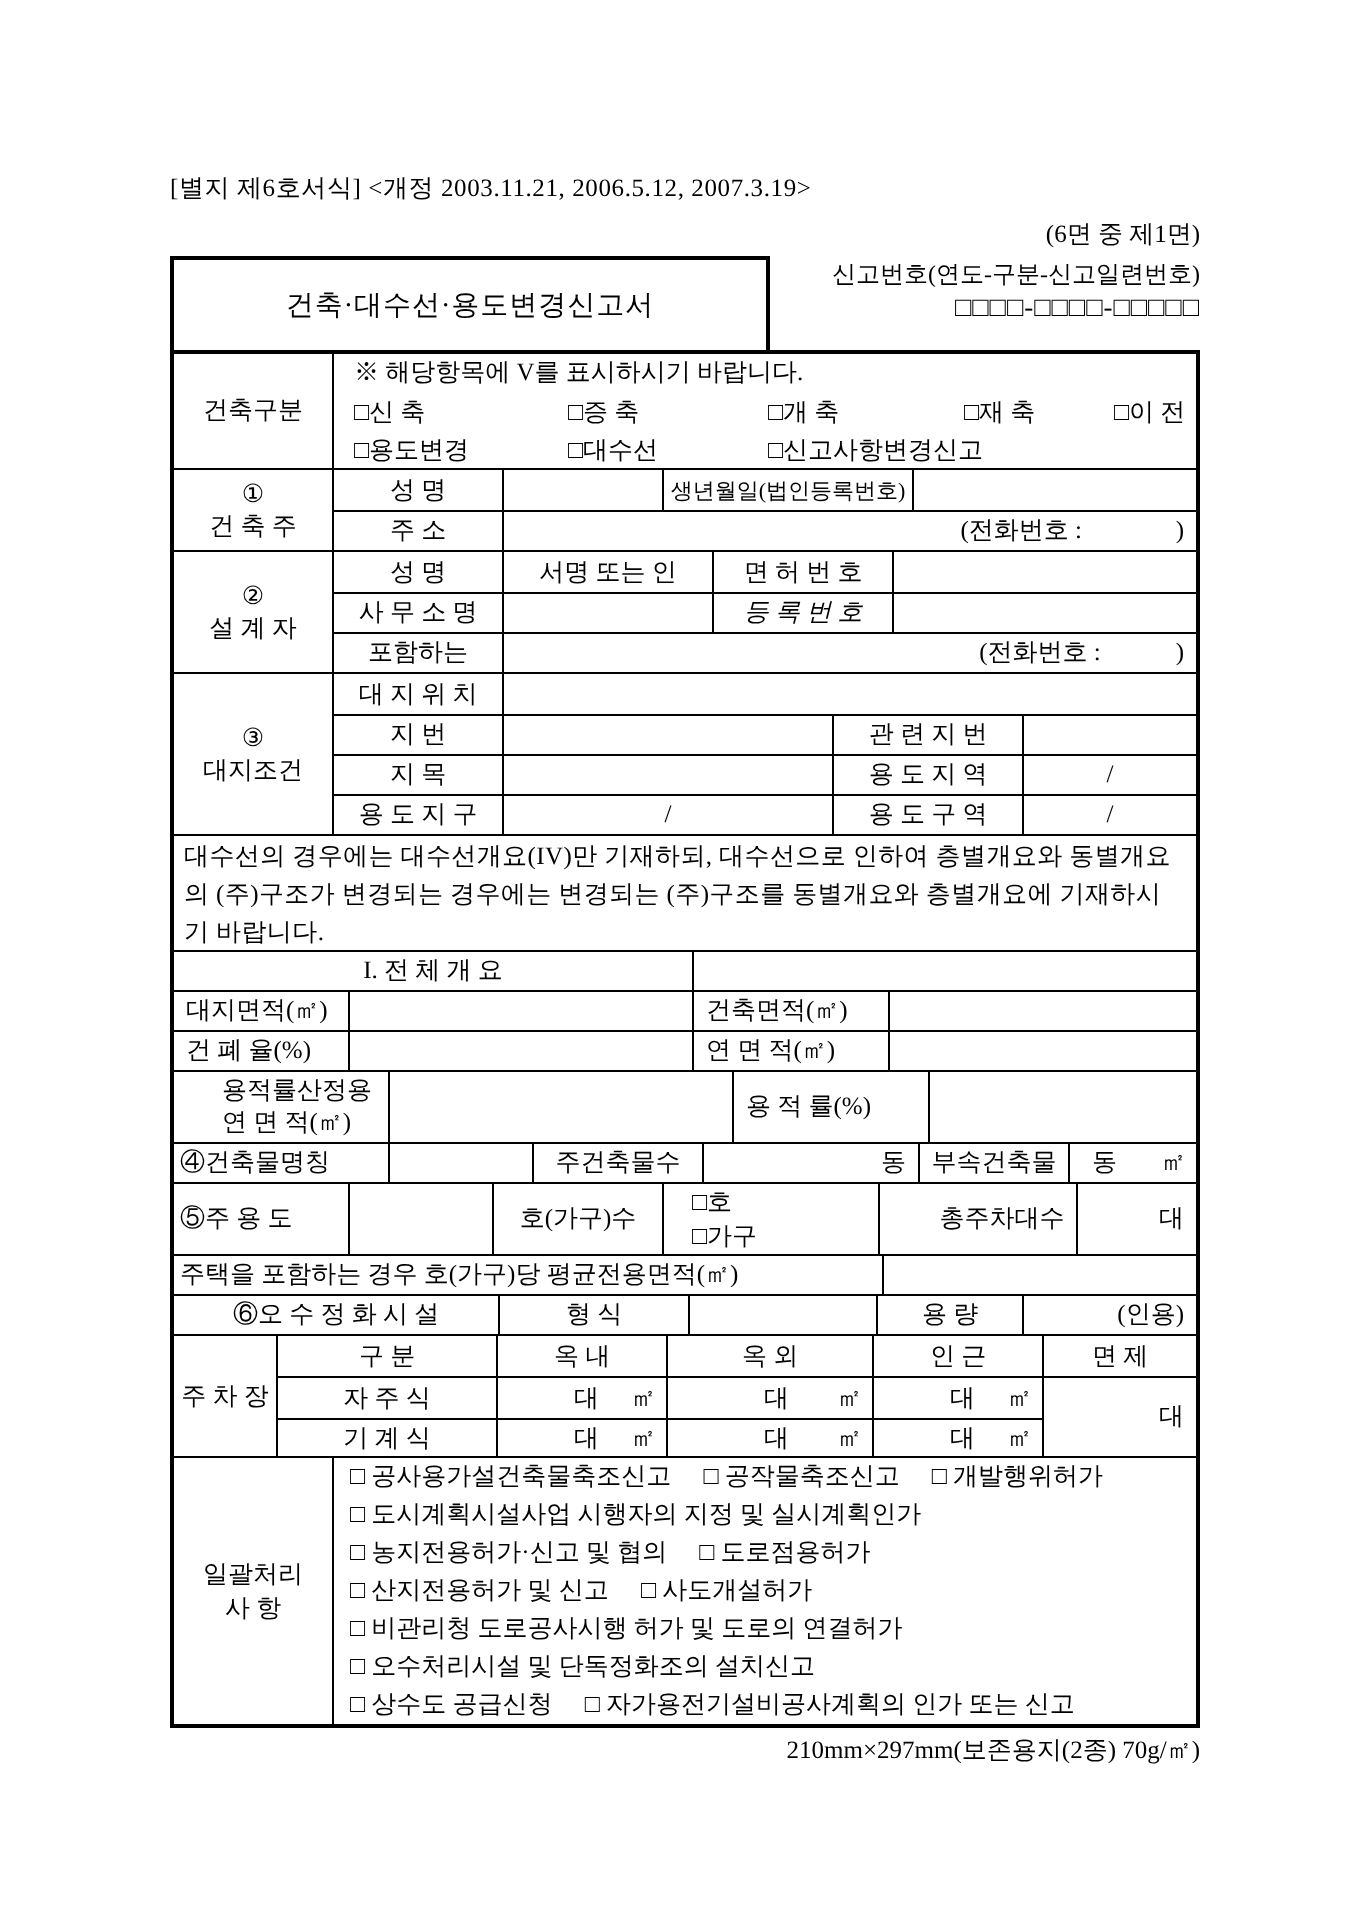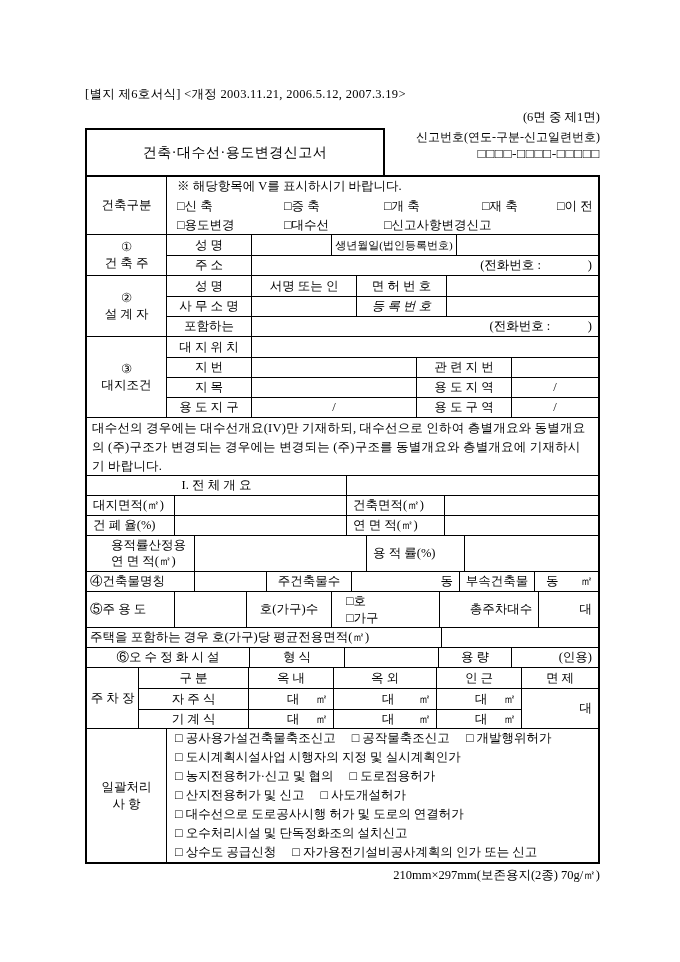--- a/index.html
+++ b/index.html
@@ -298,21 +298,21 @@
           </div>
           <div class="batch-line">
             <span class="bx">□ 농지전용허가·신고 및 협의</span>
             <span class="bx">□ 도로점용허가</span>
           </div>
           <div class="batch-line">
             <span class="bx">□ 산지전용허가 및 신고</span>
             <span class="bx">□ 사도개설허가</span>
           </div>
           <div class="batch-line">
-            <span class="bx">□ 대수선으로 도로공사시행 허가 및 도로의 연결허가</span>
+            <span class="bx">□ 비관리청 도로공사시행 허가 및 도로의 연결허가</span>
           </div>
           <div class="batch-line">
             <span class="bx">□ 오수처리시설 및 단독정화조의 설치신고</span>
           </div>
           <div class="batch-line">
             <span class="bx">□ 상수도 공급신청</span>
             <span class="bx">□ 자가용전기설비공사계획의 인가 또는 신고</span>
           </div>
         </div>
       </div>

